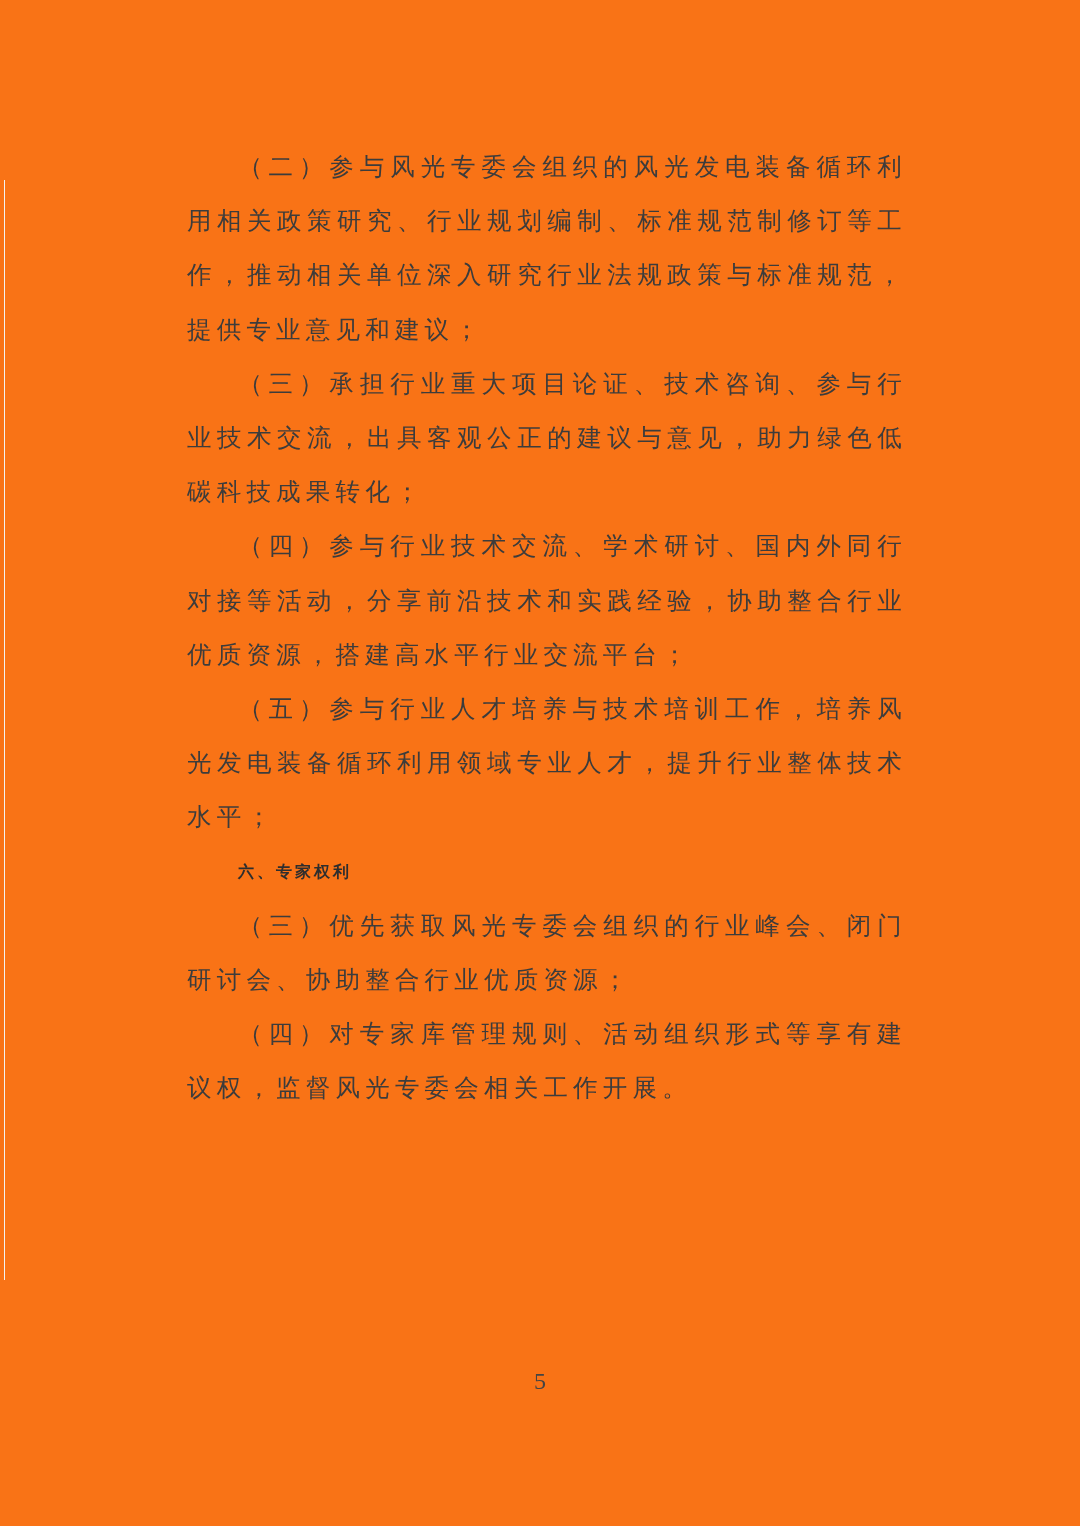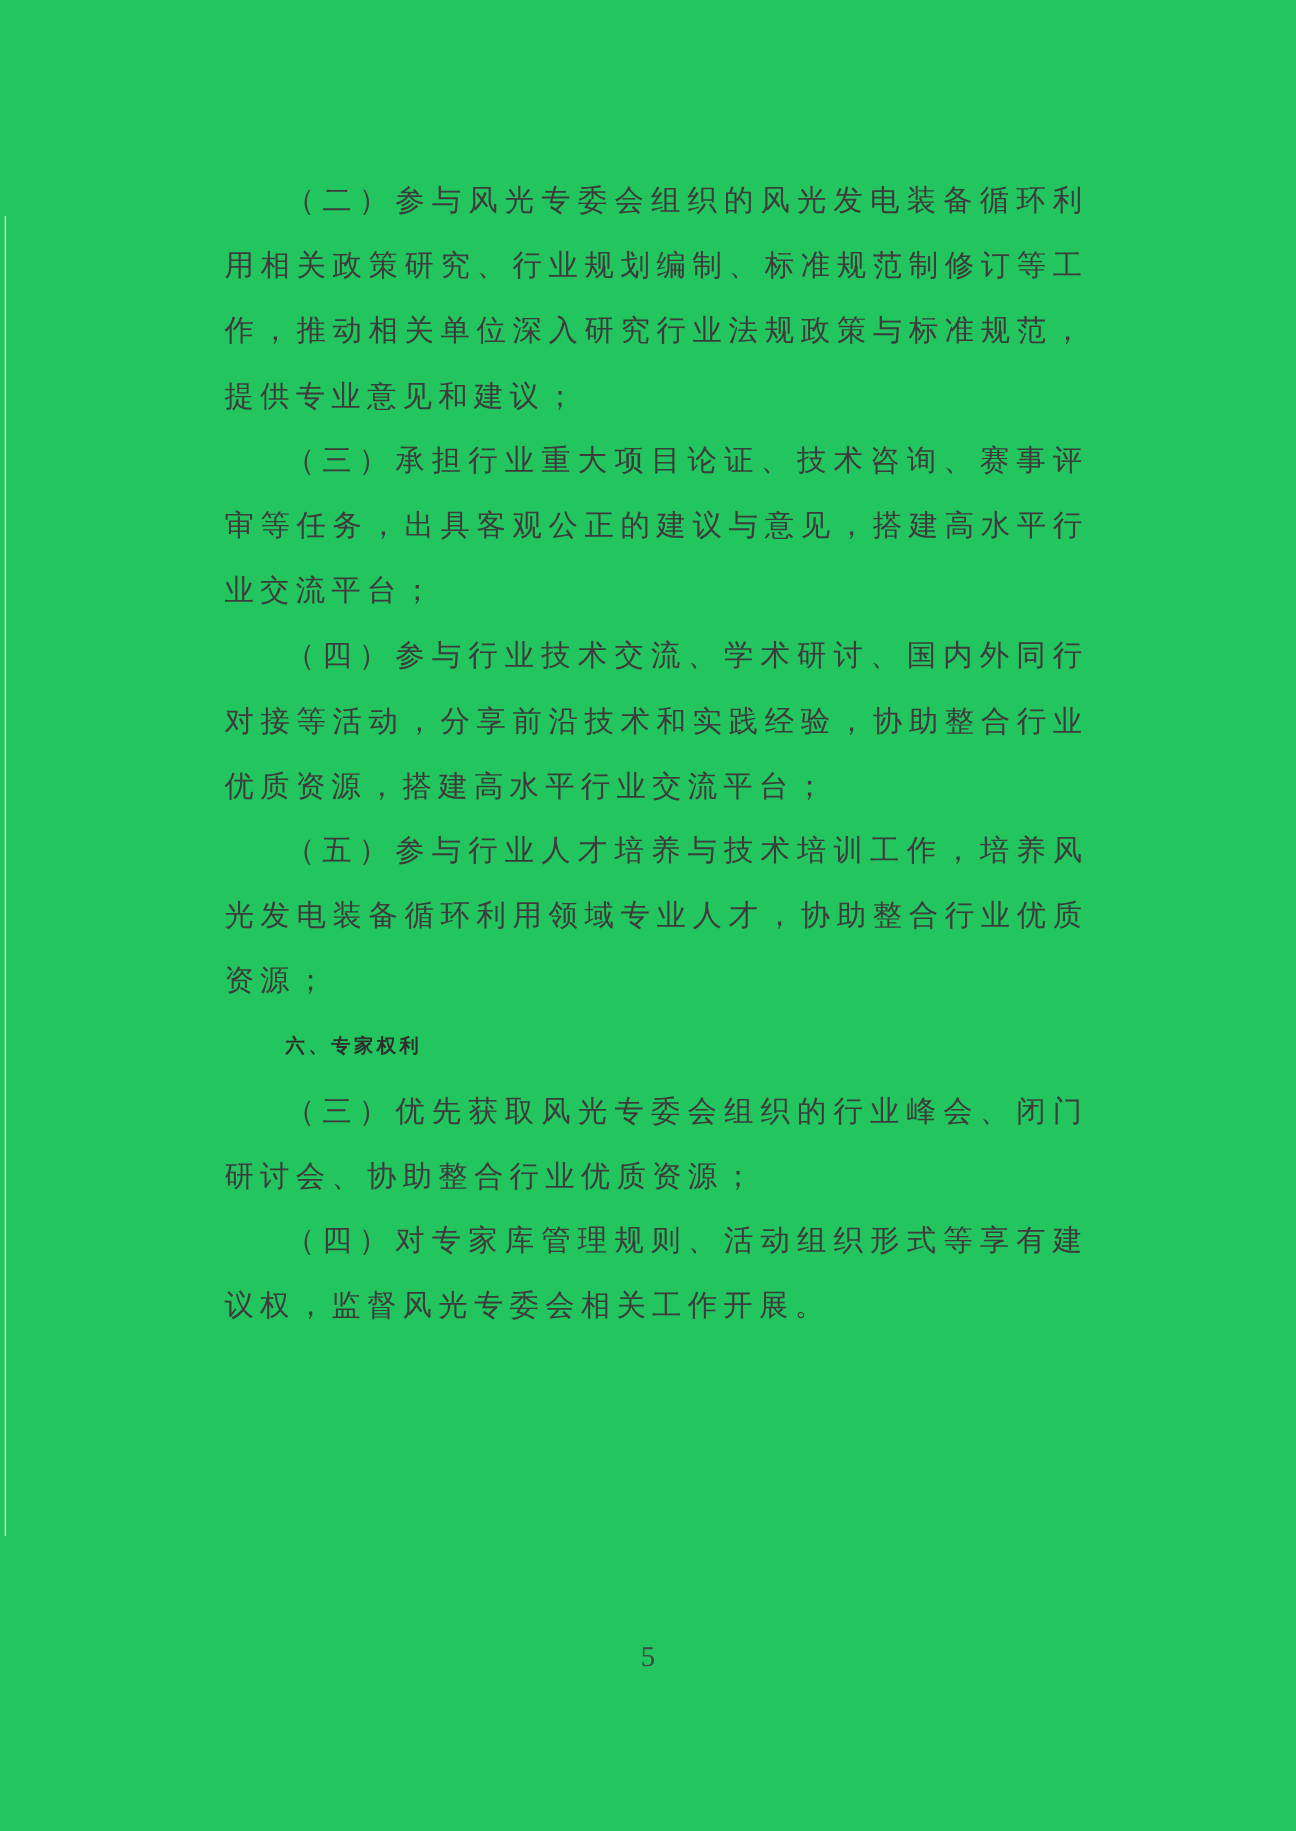--- a/index.html
+++ b/index.html
@@ -1,35 +1,35 @@
 <!DOCTYPE html>
 <html><head>
 <meta charset="utf-8">
 <style>
   html, body { margin:0; padding:0; background:#ffffff; }
   body { width:1080px; height:1526px; position:relative; overflow:hidden;
          font-family:"DejaVu Serif","Liberation Serif",serif; color:#3c3c3c; }
-  .page { position:absolute; left:0; top:0; width:1080px; height:1526px; background:#22c55e; }
+  .page { position:absolute; left:0; top:0; width:1080px; height:1526px; background:#f97316; }
   .edge-line { position:absolute; left:4px; top:180px; width:1px; height:1100px; background:#f2f2f2; }
   .content { position:absolute; left:187px; top:140px; width:720px; }
   .para { font-size:24.5px; line-height:54.2px; letter-spacing:5.2px; text-align:justify;
           text-indent:51px; margin:0; word-break:break-all; }
   .heading { font-family:"DejaVu Sans","Liberation Sans",sans-serif; font-weight:bold;
              font-size:16px; line-height:54.2px; letter-spacing:3px; margin:0; padding-left:51px; color:#2e2e2e; }
   .page-number { position:absolute; top:1368px; left:0; width:1080px; text-align:center;
                  font-family:"Liberation Serif","DejaVu Serif",serif; font-size:24px; color:#444; }
 </style>
 </head>
 <body>
 
 <div class="page">
   <div class="edge-line"></div>
   <div class="content">
     <p class="para">（二）参与风光专委会组织的风光发电装备循环利用相关政策研究、行业规划编制、标准规范制修订等工作，推动相关单位深入研究行业法规政策与标准规范，提供专业意见和建议；</p>
-    <p class="para">（三）承担行业重大项目论证、技术咨询、赛事评审等任务，出具客观公正的建议与意见，搭建高水平行业交流平台；</p>
+    <p class="para">（三）承担行业重大项目论证、技术咨询、参与行业技术交流，出具客观公正的建议与意见，助力绿色低碳科技成果转化；</p>
     <p class="para">（四）参与行业技术交流、学术研讨、国内外同行对接等活动，分享前沿技术和实践经验，协助整合行业优质资源，搭建高水平行业交流平台；</p>
-    <p class="para">（五）参与行业人才培养与技术培训工作，培养风光发电装备循环利用领域专业人才，协助整合行业优质资源；</p>
+    <p class="para">（五）参与行业人才培养与技术培训工作，培养风光发电装备循环利用领域专业人才，提升行业整体技术水平；</p>
     <h2 class="heading">六、专家权利</h2>
     <p class="para">（三）优先获取风光专委会组织的行业峰会、闭门研讨会、协助整合行业优质资源；</p>
     <p class="para">（四）对专家库管理规则、活动组织形式等享有建议权，监督风光专委会相关工作开展。</p>
   </div>
   <div class="page-number">5</div>
 </div>
 
 </body></html>

